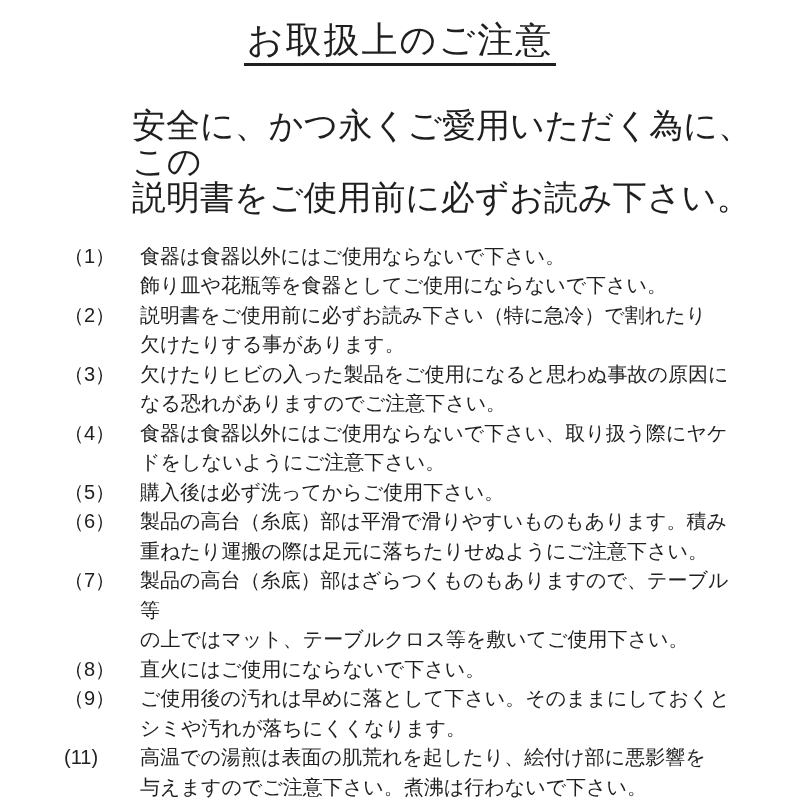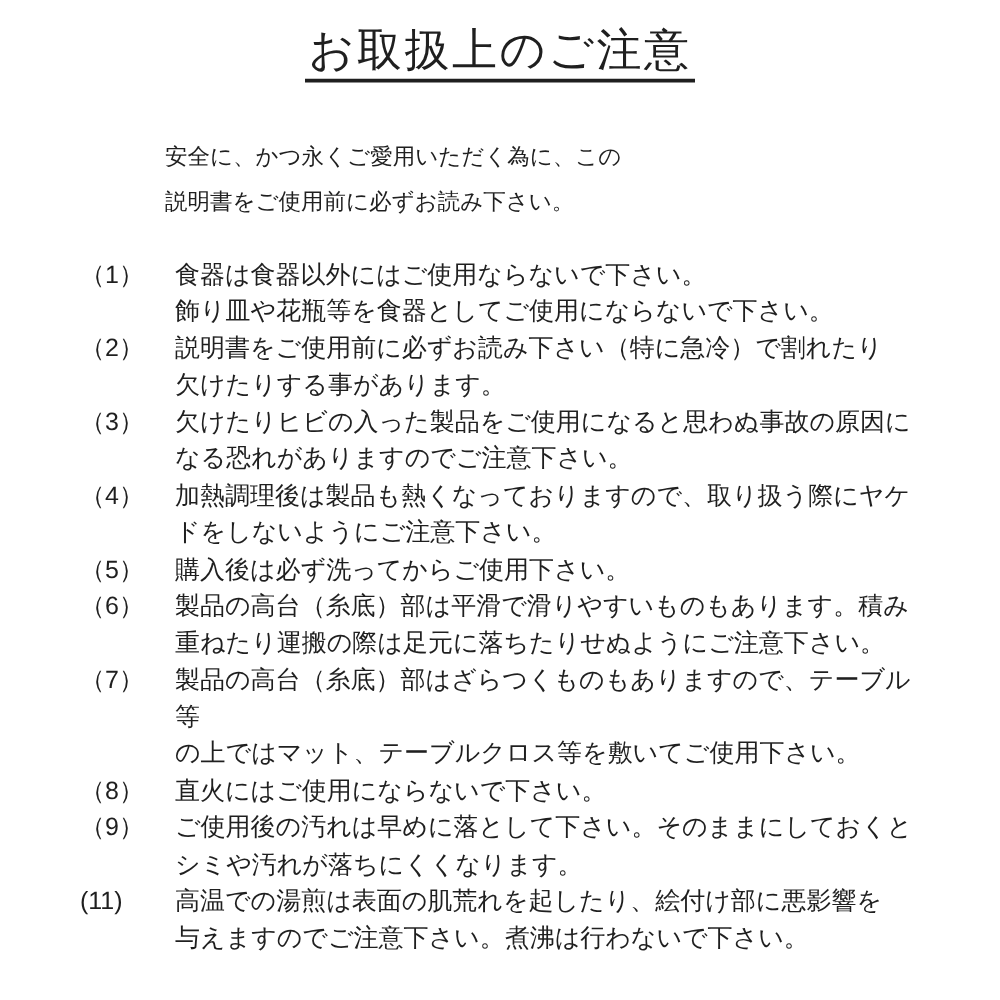--- a/index.html
+++ b/index.html
@@ -30,21 +30,21 @@
     font-weight:500;
     letter-spacing:2px;
   }
   .title-text{
     display:inline-block;
     padding:0 3px 4px 3px;
     border-bottom:3px solid var(--text);
   }
   .intro{
     margin:41px 40px 0 132px;
-    font-size:18px;
+    font-size:34px;
     line-height:36px;
     font-weight:400;
     white-space:pre-line;
   }
   .notice-list{
     list-style:none;
     margin:27px 0 0 0;
     padding:0 56px 0 64px;
     font-size:20px;
     line-height:29.5px;
@@ -90,21 +90,21 @@
   </li>
 
   <li class="notice-item">
     <span class="notice-num">（3）</span>
     <span class="notice-txt">欠けたりヒビの入った製品をご使用になると思わぬ事故の原因に
 なる恐れがありますのでご注意下さい。</span>
   </li>
 
   <li class="notice-item">
     <span class="notice-num">（4）</span>
-    <span class="notice-txt">加熱調理後は製品も熱くなっておりますので、取り扱う際にヤケ
+    <span class="notice-txt">食器は食器以外にはご使用ならないで下さい、取り扱う際にヤケ
 ドをしないようにご注意下さい。</span>
   </li>
 
   <li class="notice-item">
     <span class="notice-num">（5）</span>
     <span class="notice-txt">購入後は必ず洗ってからご使用下さい。</span>
   </li>
 
   <li class="notice-item">
     <span class="notice-num">（6）</span>

